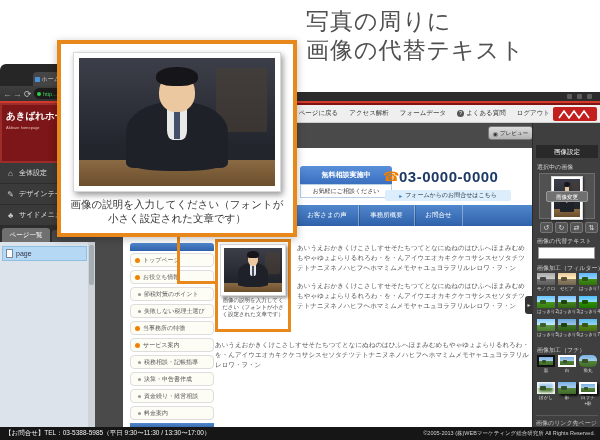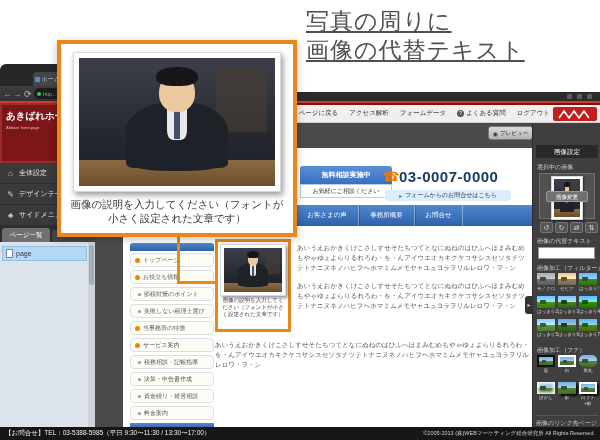--- a/index.html
+++ b/index.html
@@ -208,21 +208,21 @@
 </div>
 <div class="abs actionbtn" style="left:536px;width:61px;">
   <span class="ic">▣</span>
   <span>公開中のページを見る</span>
 </div>
 
 <div class="abs site">
   <div class="abs consult-top">無料相談実施中</div>
   <div class="abs consult-bottom">お気軽にご相談ください</div>
   <span class="abs phone-ic">☎</span>
-  <span class="abs phone-num">03-0007-0000</span>
+  <span class="abs phone-num">03-0000-0000</span>
   <div class="abs formlink">
     <span class="ic">▸</span>
     <span>フォームからのお問合せはこちら</span>
   </div>
   <div class="abs navbar">
     <span class="nav-item" style="width:50px;">会社案内</span>
     <span class="nav-item" style="width:63px;">お客さまの声</span>
     <span class="nav-item" style="width:56px;">事務所概要</span>
     <span class="nav-item" style="width:48px;">お問合せ</span>
     <span class="nav-end"></span>
@@ -402,16 +402,16 @@
         <div class="ph-arms"></div>
       <div class="ph-shirt"></div>
         <div class="ph-tie"></div>
         <div class="ph-head"></div>
         <div class="ph-hair"></div>
     </div>
   </div>
   <div class="caption-big">画像の説明を入力してください（フォントが小さく設定された文章です）</div>
 </div>
 
-<div class="abs heading" style="left:306px;top:7px;text-decoration:underline;">
+<div class="abs heading" style="left:306px;top:7px;">
   <div>写真の周りに</div>
   <div>画像の代替テキスト</div>
 </div>
 
 </body></html>

